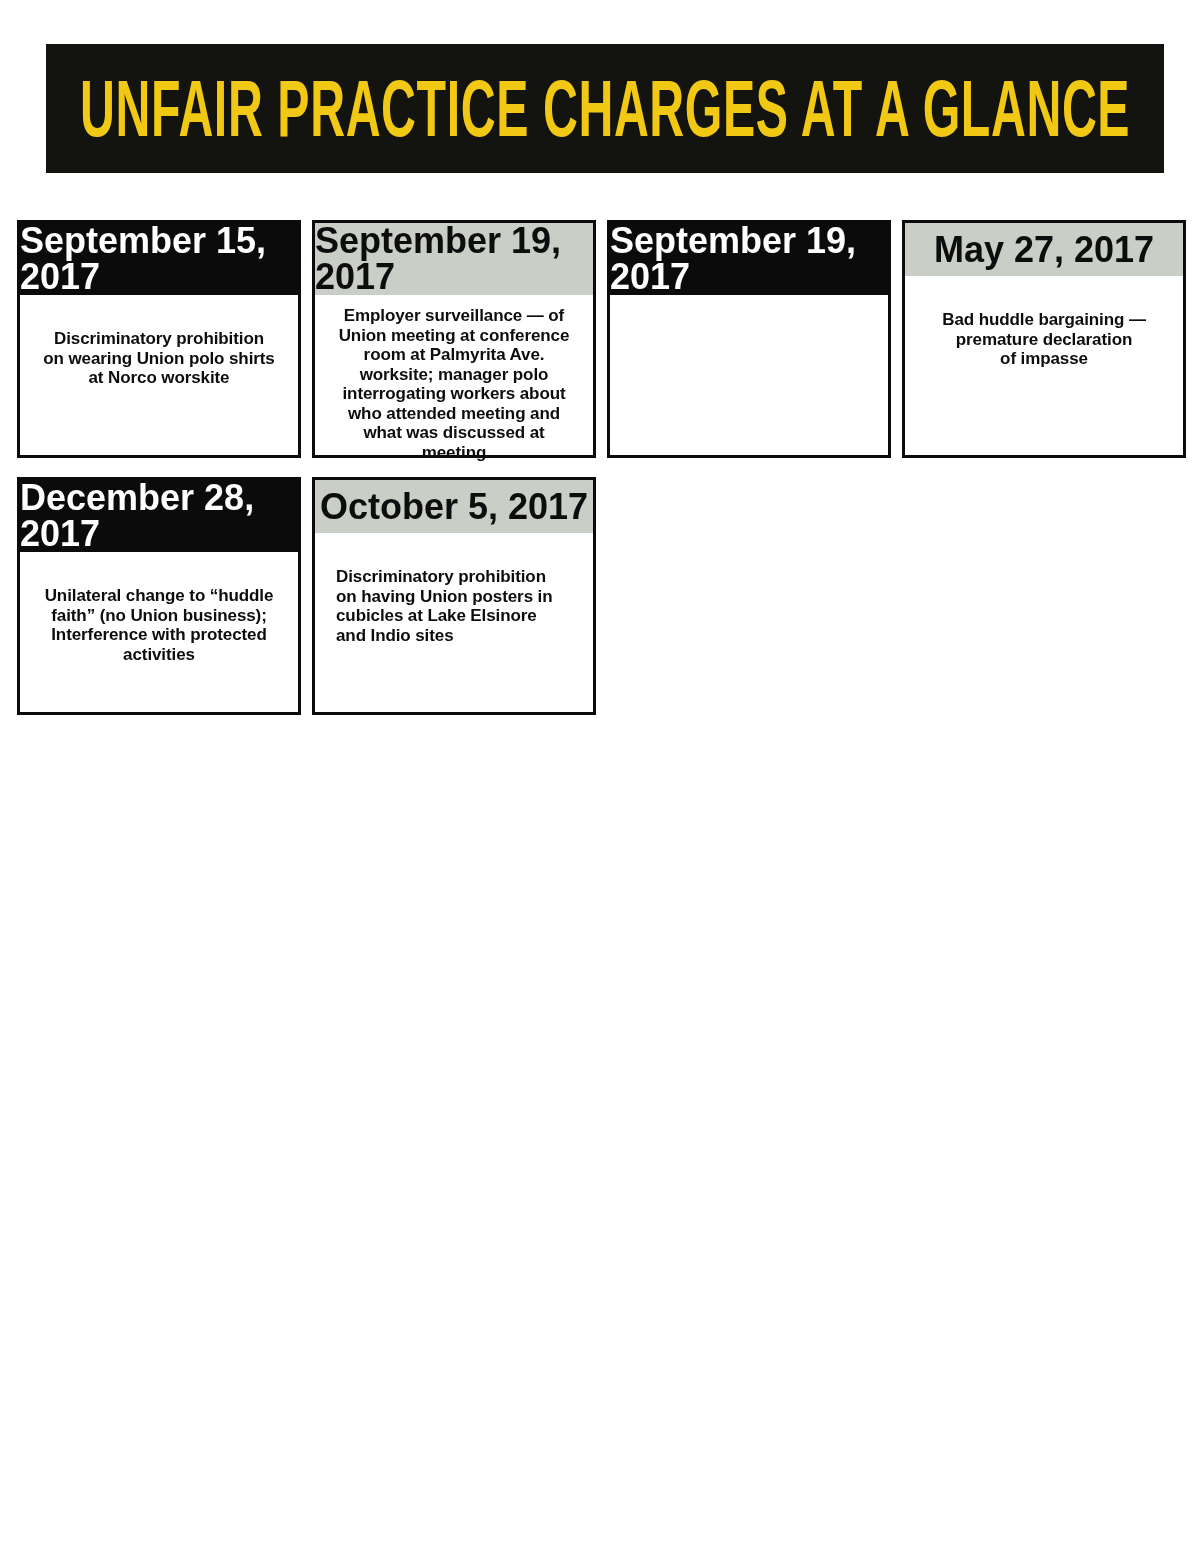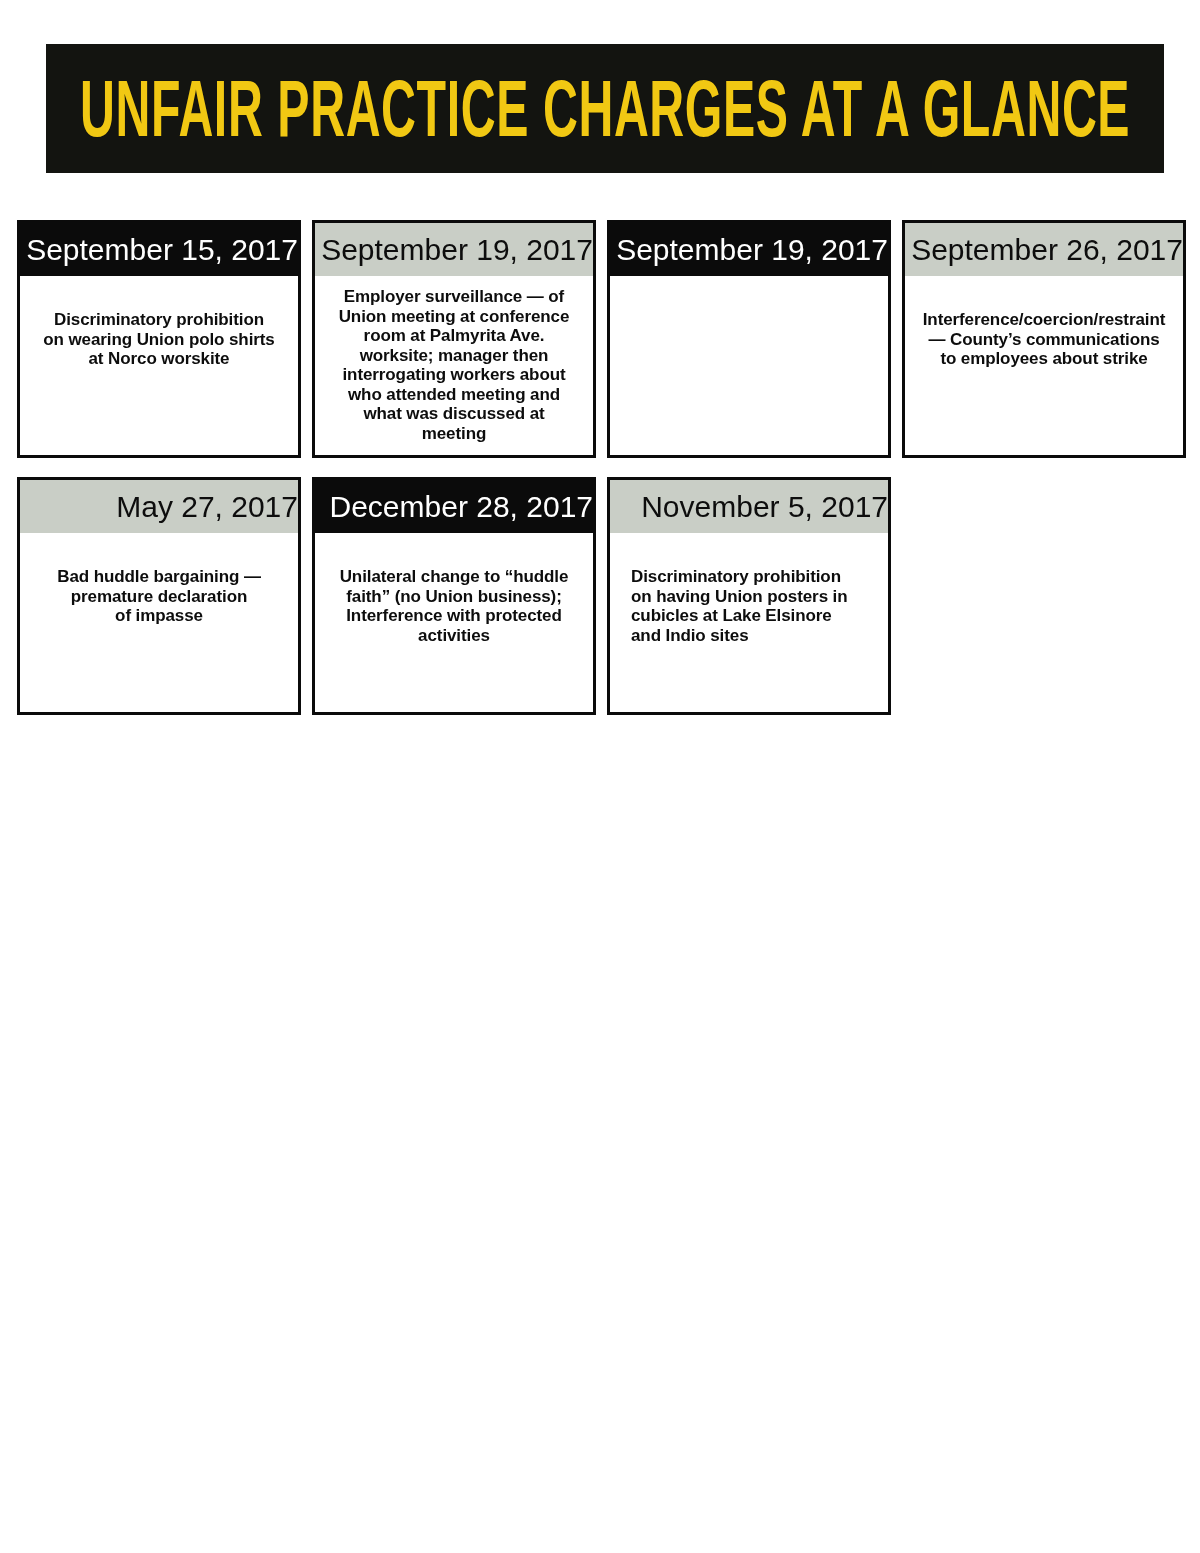--- a/index.html
+++ b/index.html
@@ -56,23 +56,23 @@
     height: 238px;
     border: 3px solid var(--ink, #0b0b0b);
     background: #ffffff;
     display: flex;
     flex-direction: column;
   }
   .card-header {
     flex: 0 0 53px;
     display: flex;
     align-items: center;
-    justify-content: flex-end;
-    font-size: 30px;
-    font-weight: 400;
+    justify-content: center;
+    font-size: 36px;
+    font-weight: 700;
     line-height: 1;
   }
   .card-header.black {
     background: var(--ink, #0b0b0b);
     color: #ffffff;
   }
   .card-header.gray {
     background: var(--header-gray, #c9cec6);
     color: #0d0d0d;
   }
@@ -113,41 +113,33 @@
 at Norco worskite</div>
   </section>
 
   <section class="card">
     <div class="card-header gray">
       <span class="card-date">September 19, 2017</span>
     </div>
     <div class="card-body">Employer surveillance — of
 Union meeting at conference
 room at Palmyrita Ave.
-worksite; manager then
+worksite; manager polo
 interrogating workers about
 who attended meeting and
 what was discussed at
 meeting</div>
   </section>
 
   <section class="card">
     <div class="card-header black">
       <span class="card-date">September 19, 2017</span>
     </div>
   </section>
 
-  <section class="card">
-    <div class="card-header gray">
-      <span class="card-date">September 26, 2017</span>
-    </div>
-    <div class="card-body">Interference/coercion/restraint
-— County’s communications
-to employees about strike</div>
-  </section>
 
   <section class="card">
     <div class="card-header gray">
       <span class="card-date">May 27, 2017</span>
     </div>
     <div class="card-body">Bad huddle bargaining —
 premature declaration
 of impasse</div>
   </section>
 
@@ -156,21 +148,21 @@
       <span class="card-date">December 28, 2017</span>
     </div>
     <div class="card-body">Unilateral change to “huddle
 faith” (no Union business);
 Interference with protected
 activities</div>
   </section>
 
   <section class="card">
     <div class="card-header gray">
-      <span class="card-date">November 5, 2017</span>
+      <span class="card-date">October 5, 2017</span>
     </div>
     <div class="card-body left">Discriminatory prohibition
 on having Union posters in
 cubicles at Lake Elsinore
 and Indio sites</div>
   </section>
 </main>
 
 </div>
 

